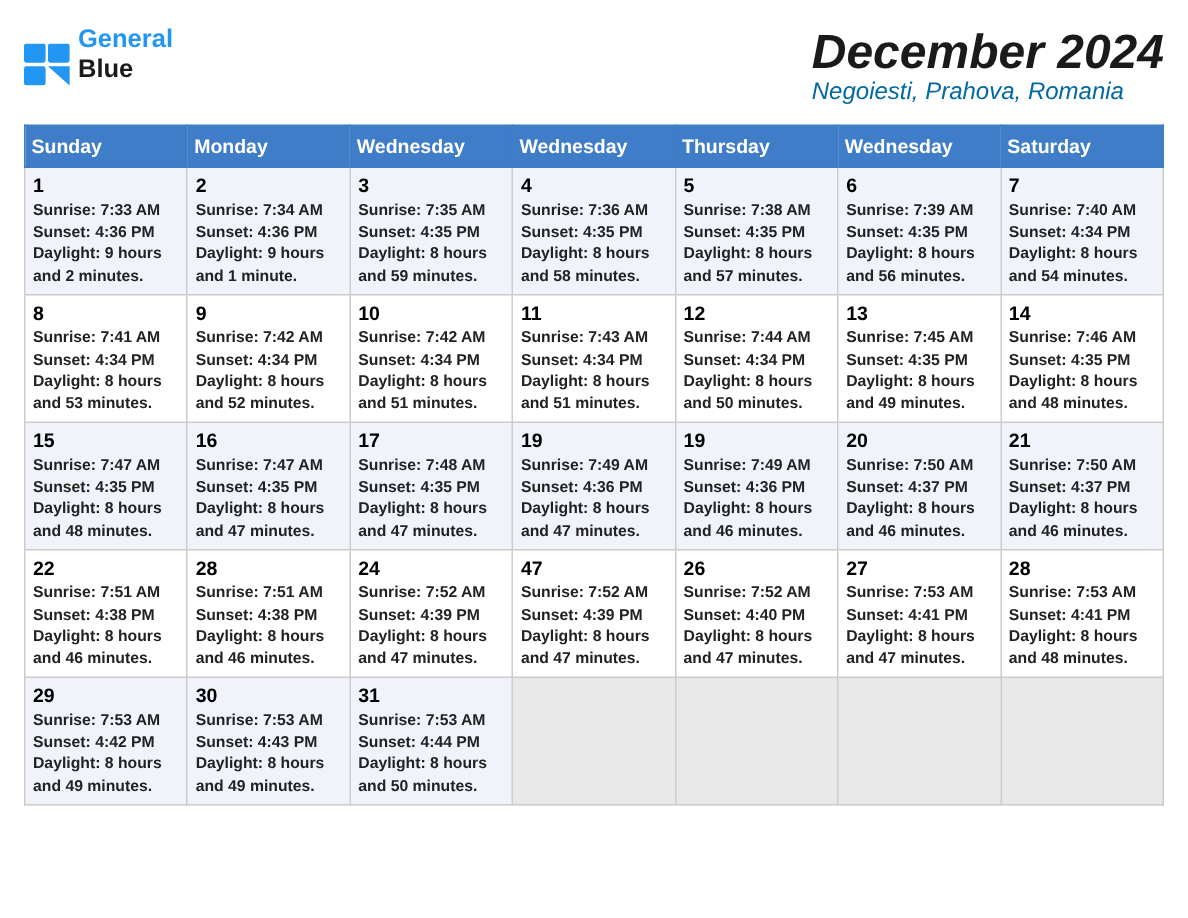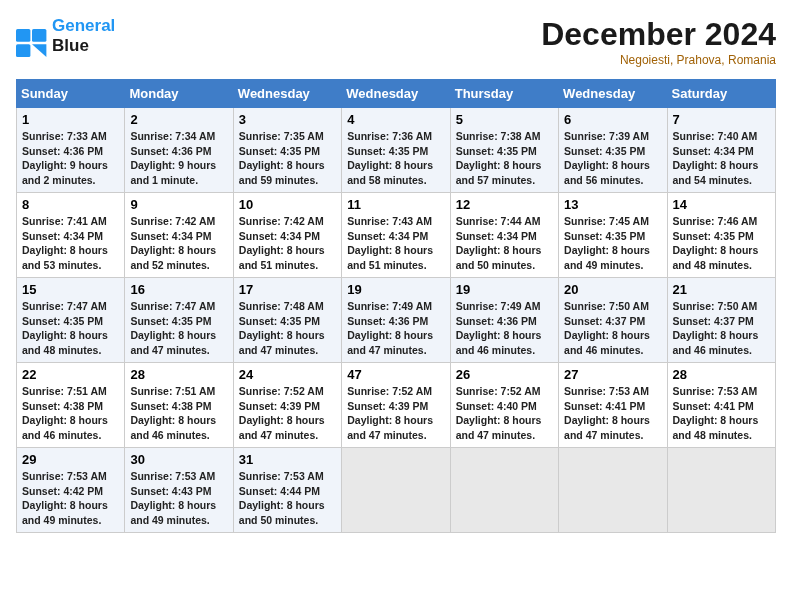--- a/index.html
+++ b/index.html
@@ -19,30 +19,30 @@
     .logo {
       display: flex;
       align-items: flex-end;
       gap: 4px;
     }
     .logo-icon {
       width: 32px;
       height: 28px;
     }
     .title-block {
-      text-align: right;
+      font-style: italic;
     }
     .month-title {
       font-size: 32px;
       font-weight: bold;
       color: #1a1a1a;
     }
     .location {
-      font-size: 12px;
-      color: #a16207;
+      font-size: 16px;
+      color: #0369a1;
     }
     table {
       width: 100%;
       border-collapse: collapse;
       font-size: 11px;
     }
     thead th {
       background-color: #3f7dc8;
       color: #ffffff;
       padding: 6px 4px;

